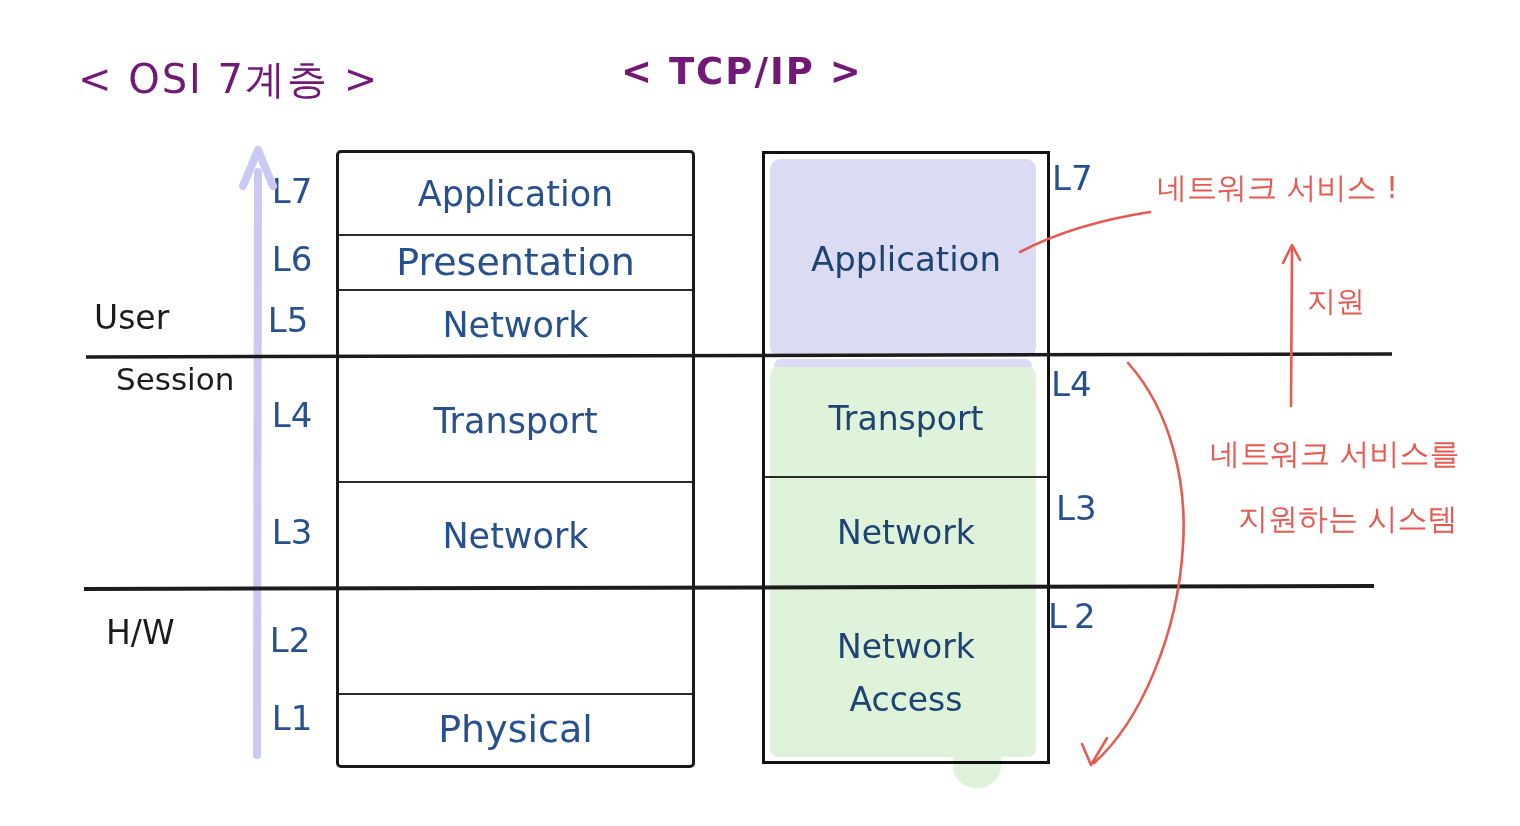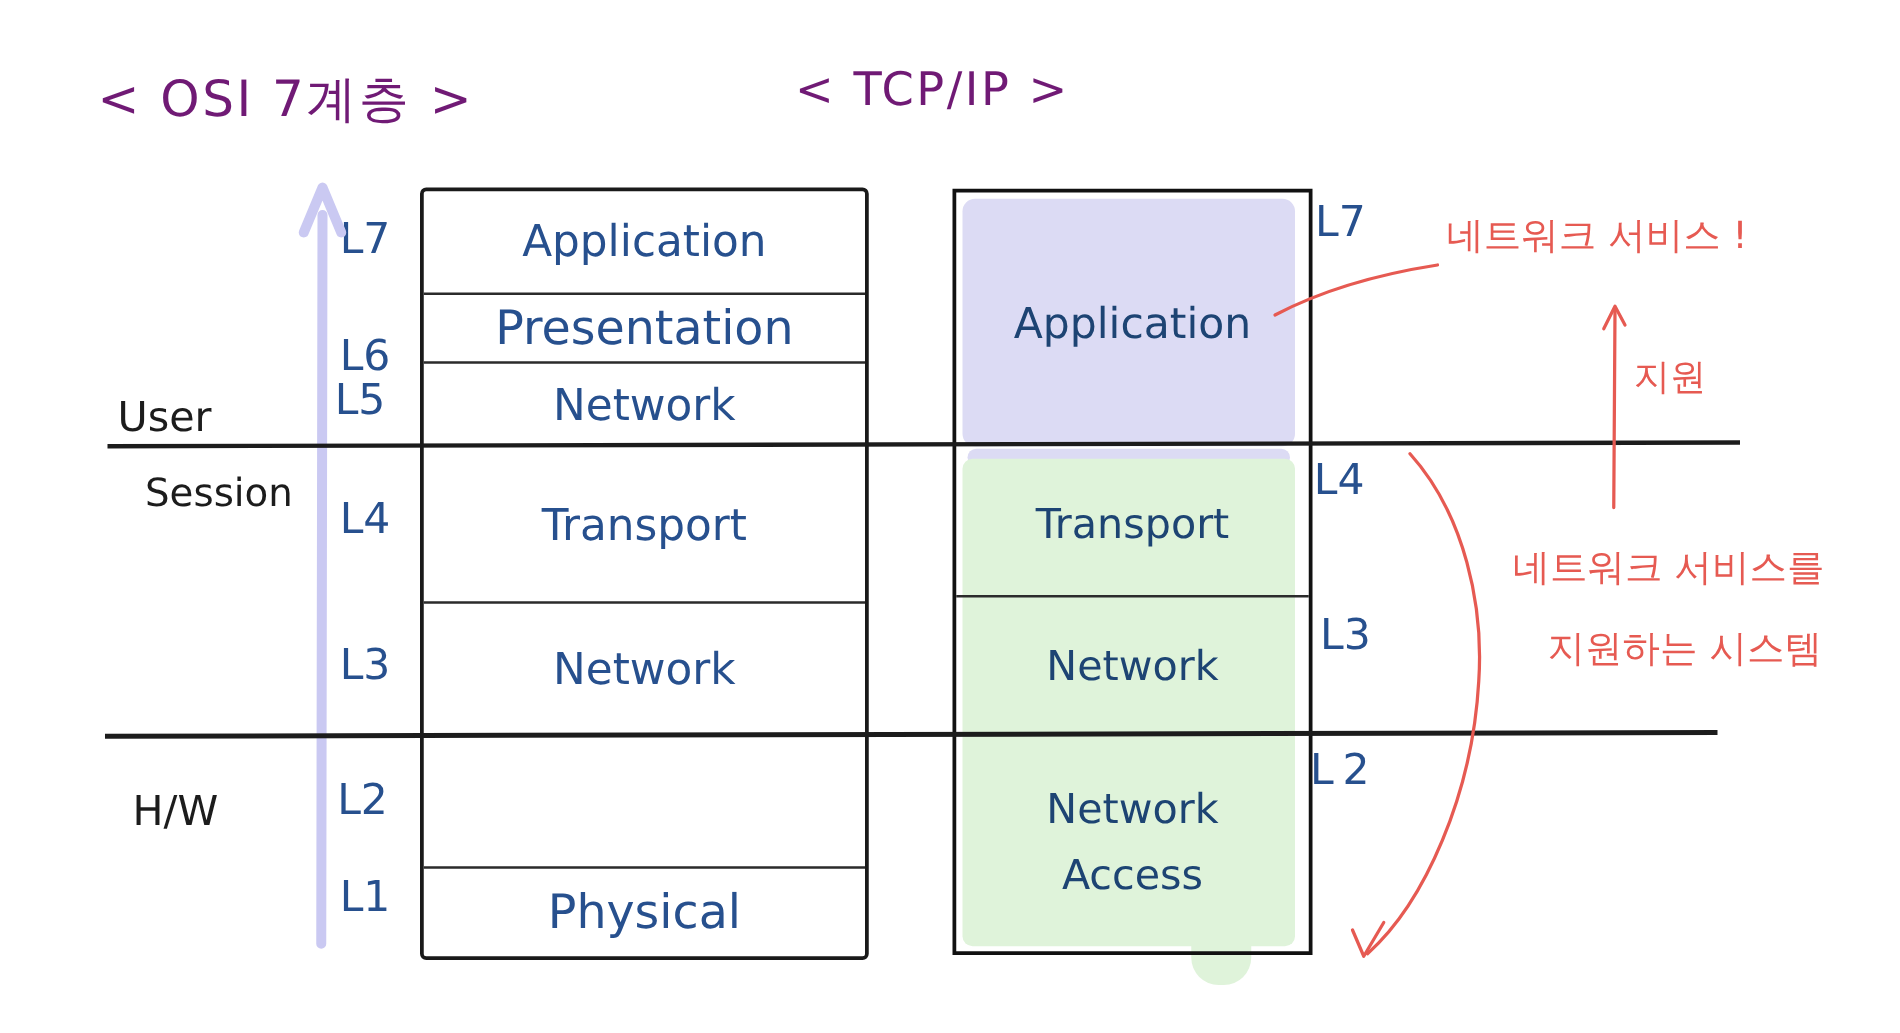--- a/index.html
+++ b/index.html
@@ -36,39 +36,39 @@
   #tcp-fill-green{position:absolute;left:5px;top:213px;width:266px;height:390px;
     background:#dff3da;border-radius:8px;}
   .tcp-divider{position:absolute;left:0;right:0;height:2px;background:#2b2b2b;top:322px;}
   .tcp-row{position:absolute;left:0;right:0;display:flex;align-items:center;justify-content:center;}
   .tcp-name{font-size:33px;color:#1d4473;white-space:nowrap;}
   .tcp-name.wrap{white-space:normal;width:175px;text-align:center;line-height:1.6;}
   #green-drip{left:953px;top:744px;width:48px;height:44px;background:#dff3da;
     border-radius:0 0 22px 22px;z-index:5;}
 
   .r-lnum{color:#27508e;font-size:34px;z-index:40;white-space:nowrap;}
-  .side-label{z-index:40;white-space:nowrap;margin-top:16px;}
+  .side-label{z-index:40;white-space:nowrap;}
   .red-note{z-index:40;white-space:nowrap;color:#e65a52;}
 
   #overlay{position:absolute;left:0;top:0;width:1520px;height:826px;z-index:30;pointer-events:none;}
 </style>
 </head>
 <body>
 
 <div id="canvas">
 
   <div class="abs title" style="left:78px;top:52px;">&lt; OSI 7계층 &gt;</div>
-  <div class="abs title small" style="left:636px;top:50px;">&lt; TCP/IP &gt;</div>
+  <div class="abs title small" style="left:621px;top:50px;font-weight:bold;">&lt; TCP/IP &gt;</div>
 
   <div class="abs side-label ink-black" style="left:94px;top:298px;font-size:33px;">User</div>
   <div class="abs side-label ink-black" style="left:116px;top:361px;font-size:31px;">Session</div>
   <div class="abs side-label ink-black" style="left:106px;top:613px;font-size:33px;">H/W</div>
 
   <div class="lnum" style="left:252px;top:150px;height:81px;">L7</div>
-  <div class="lnum" style="left:252px;top:231px;height:55px;margin-top:26px;">L6</div>
+  <div class="lnum" style="left:252px;top:231px;height:55px;">L6</div>
   <div class="lnum" style="left:248px;top:286px;height:68px;">L5</div>
   <div class="lnum" style="left:252px;top:360px;height:110px;">L4</div>
   <div class="lnum" style="left:252px;top:482px;height:100px;">L3</div>
   <div class="lnum" style="left:250px;top:592px;height:95px;">L2</div>
   <div class="lnum" style="left:252px;top:678px;height:80px;">L1</div>
 
   <div class="abs" id="green-drip"></div>
 
   <div class="abs" id="osi-box">
     <div class="osi-divider" style="top:81px;"></div>

